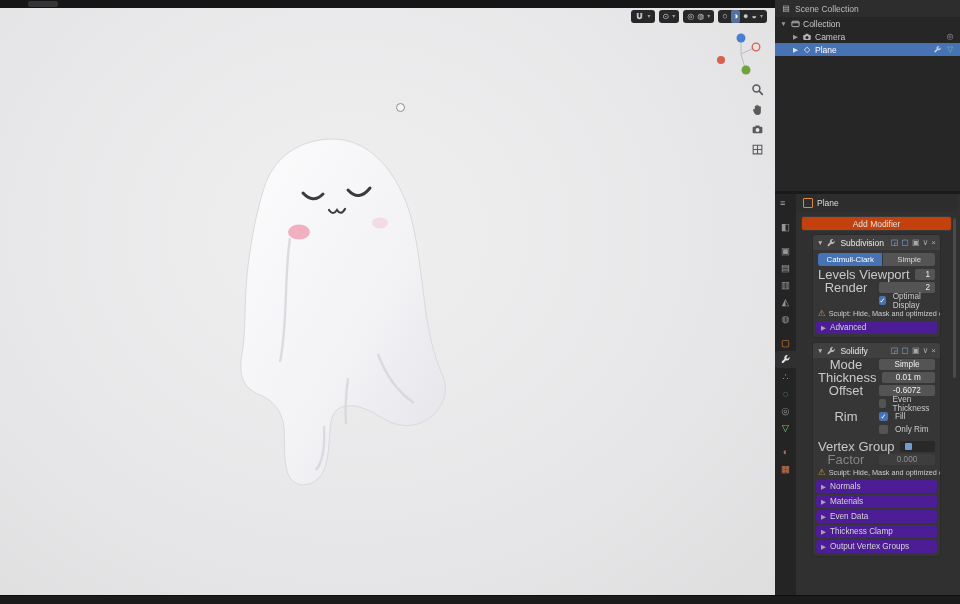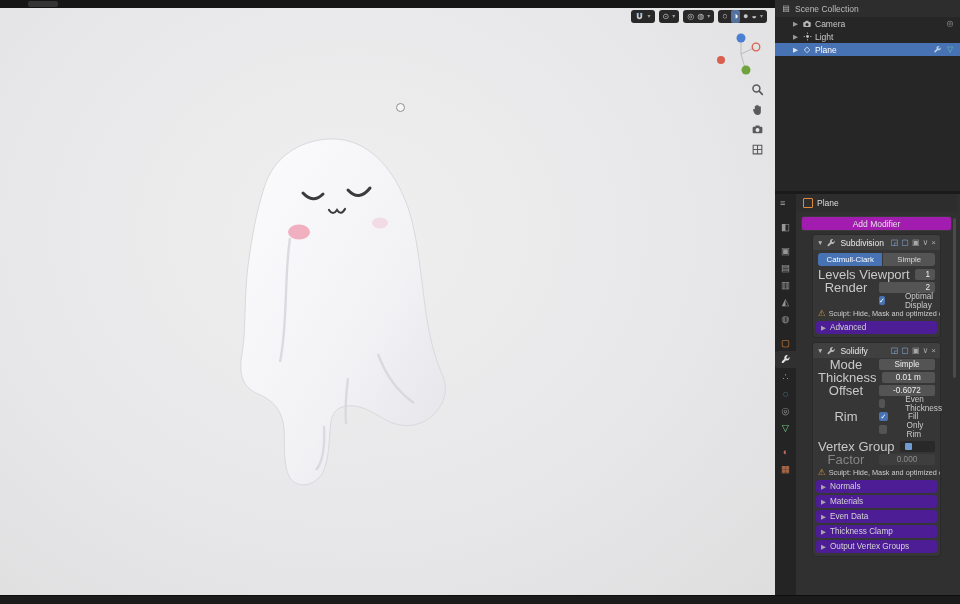--- a/index.html
+++ b/index.html
@@ -50,21 +50,21 @@
   .editor-icon{position:absolute;left:5px;top:4px;font-size:9px;color:#b0b0b0;}
   .tabs{position:absolute;left:0;top:24px;width:21px;display:flex;flex-direction:column;align-items:stretch;}
   .tab{height:17px;display:flex;align-items:center;justify-content:center;font-size:9.5px;color:#979797;cursor:pointer;}
   .tab.gap{margin-top:7px;}
   .tab.active{background:#303030;border-radius:3px 0 0 3px;color:#ececec;}
   .pcontent{position:absolute;left:21px;top:0;width:161px;height:401px;background:#303030;overflow:hidden;}
   .phead{display:flex;align-items:center;gap:4px;height:18px;padding:0 7px;background:#2d2d2d;
          font-size:8.5px;color:#dcdcdc;}
   .obj-chip{width:8px;height:8px;border:1.4px solid var(--object_orange);border-radius:1px;}
 
-  .addmod{display:block;margin:4px 5px 3px;height:15px;width:151px;background:#a21caf;border:1px solid #3a3a3a;
+  .addmod{display:block;margin:4px 5px 3px;height:15px;width:151px;background:#c2410c;border:1px solid #3a3a3a;
           border-radius:3px;color:#e2e2e2;font-size:8.5px;font-family:inherit;cursor:pointer;}
 
   .modbox{margin:2px 16px 4px;background:#363636;border:1px solid #2a2a2a;border-radius:4px;padding-bottom:3px;}
   .modhead{display:flex;align-items:center;gap:3px;height:15px;padding:0 4px;background:#404040;border-radius:3px 3px 0 0;}
   .modhead .arrow{font-size:6.5px;color:#b5b5b5;}
   .modname{font-size:8.5px;color:#eaeaea;margin-left:1px;}
   .modhead .sp{flex:1;}
   .mtog{font-size:8px;color:#a8a8a8;cursor:pointer;line-height:15px;}
   .mtog.blue{color:#86b0dd;}
   .wrench-ic{display:inline-flex;width:10px;height:10px;}
@@ -79,21 +79,21 @@
   .frow{display:flex;align-items:center;height:13px;padding:0 5px;gap:5px;}
   .flabel{flex:0 0 56px;text-align:center;font-size:13px;color:#c9c9c9;white-space:nowrap;}
   .flabel.dim{color:#858585;}
   .ffield{flex:1;background:#545454;border-radius:2px;height:11px;line-height:11px;font-size:8.2px;
           color:#efefef;padding:0 5px;cursor:pointer;}
   .ffield.num{text-align:right;}
   .ffield.ctr{text-align:center;}
   .ffield.dark{background:#292929;display:flex;align-items:center;gap:3px;}
   .ffield.disabled{background:#3e3e3e;color:#8f8f8f;text-align:center;}
   .vg-ic{width:7px;height:7px;background:#6f9dd2;border-radius:1px;}
-  .fgroup{flex:1;display:flex;align-items:center;gap:20px;}
+  .fgroup{flex:1;display:flex;align-items:center;gap:7px;}
   .cbox{width:9px;height:9px;border-radius:2px;background:#545454;display:flex;align-items:center;
         justify-content:center;font-size:7px;color:#fff;cursor:pointer;}
   .cbox.checked{background:var(--accent);}
   .clabel{font-size:8.2px;color:#c9c9c9;}
 
   .warnrow{display:flex;align-items:center;gap:3px;height:12px;padding:0 5px;font-size:7.3px;color:#cdcdcd;
            white-space:nowrap;overflow:hidden;}
   .warn-ic{color:var(--warning);font-size:8.5px;line-height:12px;}
 
   .subhead{display:flex;align-items:center;gap:4px;height:13px;margin:2px 3px 0;padding:0 5px;background:#4c1d95;
@@ -213,49 +213,43 @@
   </div>
 
   <div class="rightcol">
 
     <div class="outliner">
       <div class="o-head">
         <span class="oicon">▤</span>
         <span>Scene Collection</span>
       </div>
       <div class="orow">
+        <span class="arrow">▼</span>
+        <span class="oicon">
+          <svg viewBox="0 0 10 10" width="9" height="9">
+              <rect x="1" y="2.5" width="8" height="6" rx="1" fill="none" stroke="#c0c0c0"></rect>
+              <path d="M1 4.2h8" stroke="#c0c0c0"></path>
+            </svg>
+        </span>
+        <span>Collection</span>
+      </div>
+      <div class="orow">
         <span class="indent"></span>
         <span class="arrow">▶</span>
         <span class="oicon">
           <svg viewBox="0 0 12 12" width="10" height="10">
               <rect x="1.5" y="3.5" width="9" height="6" rx="1" fill="#b5b5b5"></rect>
               <circle cx="6" cy="6.5" r="1.8" fill="#262626"></circle>
               <rect x="4" y="2.2" width="4" height="1.6" rx="0.5" fill="#b5b5b5"></rect>
             </svg>
         </span>
         <span>Camera</span>
         <span class="trail">
             <span class="oicon" style="color:#9a9a9a;">◎</span>
           </span>
-      </div>
-      <div class="orow">
-        <span class="indent"></span>
-        <span class="arrow">▶</span>
-        <span class="oicon">
-          <svg viewBox="0 0 10 10" width="9" height="9">
-              <circle cx="5" cy="5" r="1.6" fill="#c0c0c0"></circle>
-              <g stroke="#c0c0c0" stroke-width="0.8">
-                <line x1="5" y1="0.6" x2="5" y2="2.2"></line>
-                <line x1="5" y1="7.8" x2="5" y2="9.4"></line>
-                <line x1="0.6" y1="5" x2="2.2" y2="5"></line>
-                <line x1="7.8" y1="5" x2="9.4" y2="5"></line>
-              </g>
-            </svg>
-        </span>
-        <span>Light</span>
       </div>
       <div class="orow selected">
         <span class="indent"></span>
         <span class="arrow">▶</span>
         <span class="oicon" style="color:#e8f2f0;">◇</span>
         <span>Plane</span>
         <span class="trail">
           <span class="oicon wrench-ic">
             <svg viewBox="0 0 12 12" width="9" height="9" fill="#bcd0e8">
                 <path d="M10.2 3.1a2.8 2.8 0 0 1-3.7 3.7L3.6 9.7A1.15 1.15 0 0 1 2 8.1l2.9-2.9a2.8 2.8 0 0 1 3.7-3.7L6.9 3.2l.3 1.6 1.6.3z"></path>

